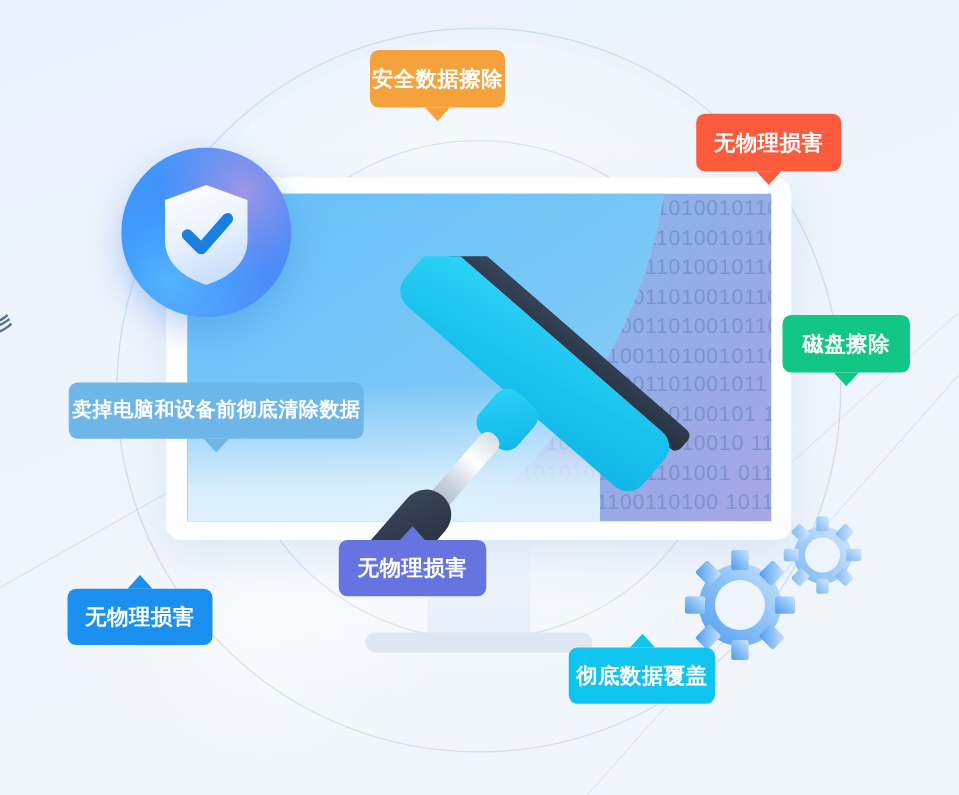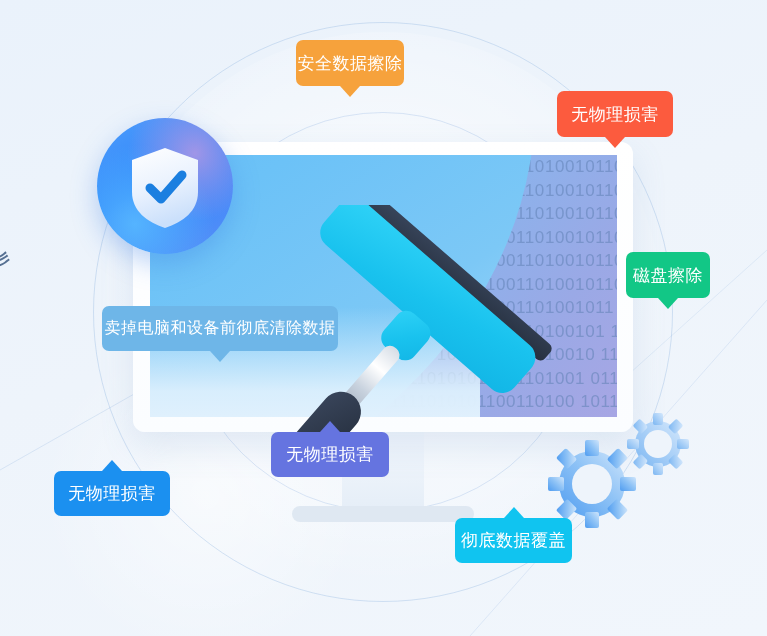--- a/index.html
+++ b/index.html
@@ -154,21 +154,21 @@
     pointer-events: none;
   }
 
   
   .badge {
     position: absolute;
     display: flex;
     align-items: center;
     justify-content: center;
     color: #ffffff;
-    font-weight: 400;
+    font-weight: 700;
     border-radius: 7px;
     box-sizing: border-box;
     white-space: nowrap;
     padding: 0 16px;
     letter-spacing: 0.5px;
   }
   .badge .tail {
     position: absolute;
     width: 0; height: 0;
   }
@@ -186,24 +186,24 @@
     border-left: 10px solid transparent;
     border-right: 10px solid transparent;
   }
 
   #badge-secure-erase { left: 296px; top: 40px;  width: 108px; height: 46px; font-size: 17px; background:#f6a23c; }
   #badge-secure-erase .tail { border-top: 11px solid #f6a23c; }
 
   #badge-no-damage { left: 557px; top: 91px;  width: 116px; height: 46px; font-size: 17px; background:#fc5b3e; }
   #badge-no-damage .tail { border-top: 11px solid #fc5b3e; }
 
-  #badge-disk-wipe { left: 626px; top: 252px; width: 84px;  height: 46px; font-size: 17px; background:#12c786; }
+  #badge-disk-wipe { left: 626px; top: 252px; width: 102px;  height: 46px; font-size: 17px; background:#12c786; }
   #badge-disk-wipe .tail { border-top: 11px solid #12c786; }
 
-  #badge-sell-clean { left: 55px;  top: 306px; width: 236px; height: 45px; font-size: 16px; background:#6eb6e8;margin-left:47px; }
+  #badge-sell-clean { left: 55px;  top: 306px; width: 236px; height: 45px; font-size: 16px; background:#6eb6e8; }
   #badge-sell-clean .tail { border-top: 11px solid #6eb6e8; }
 
   #badge-delete-destroy { left: 271px; top: 432px; width: 118px; height: 45px; font-size: 17px; background:#6574e0; }
   #badge-delete-destroy .tail { border-bottom: 11px solid #6574e0; }
 
   #badge-file-shred { left: 54px;  top: 471px; width: 116px; height: 45px; font-size: 17px; background:#1b90f0; }
   #badge-file-shred .tail { border-bottom: 11px solid #1b90f0; }
 
   #badge-full-overwrite { left: 432px; top: 518px; width: 117px; height: 45px; font-size: 17px; background:#10c4f0;margin-left:23px; }
   #badge-full-overwrite .tail { border-bottom: 11px solid #10c4f0; }

